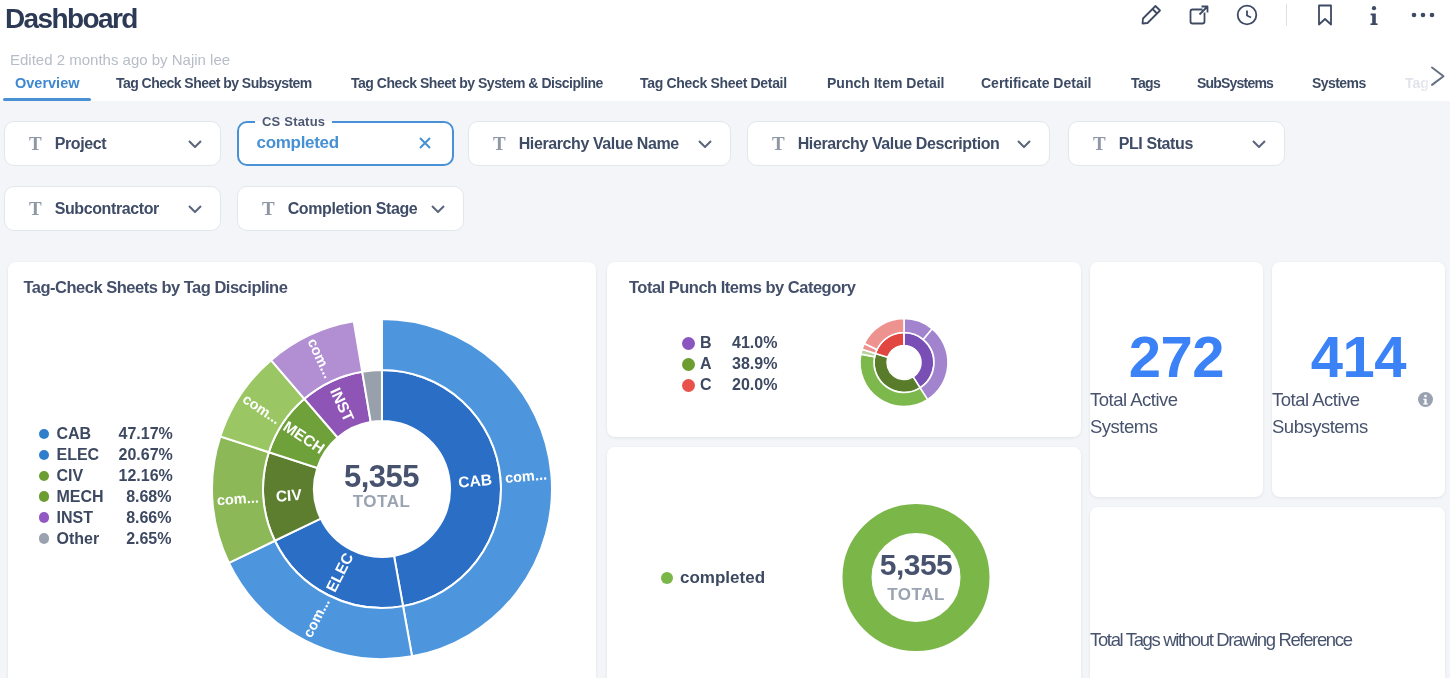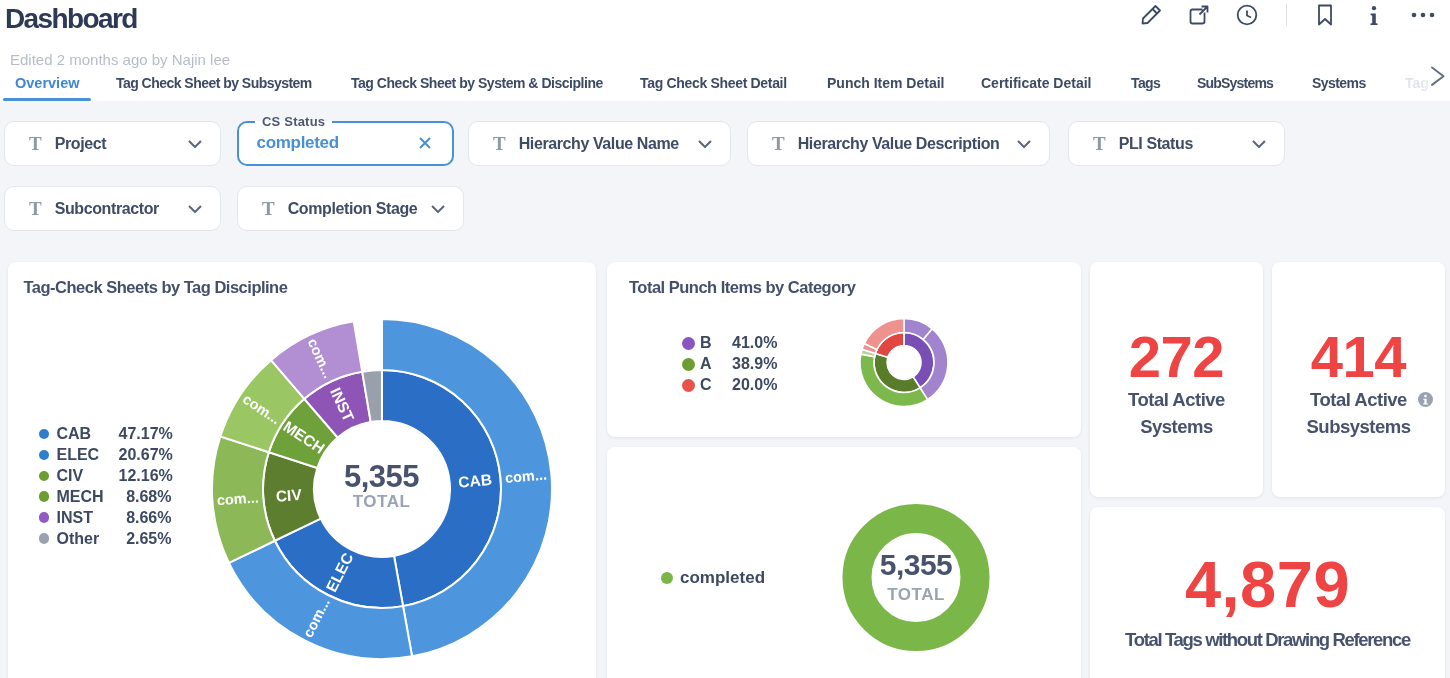--- a/index.html
+++ b/index.html
@@ -17,22 +17,22 @@
 .prow { position:absolute; left:74.5px; height:21px; display:flex; align-items:center; }
 .prow .dot { width:13px; height:13px; margin-right:5.5px; }
 .pname { font-size:16px; font-weight:700; color:#3d4961; width:32px; }
 .pval { font-size:16px; font-weight:700; color:#3d4961; width:45px; text-align:right; }
 .chip { position:absolute; height:45px; background:#fff; border:1px solid #e3e7ec; border-radius:10px;
   display:flex; align-items:center; padding:0 18px 0 24px; }
 .chip .t { font-family:"Liberation Serif", serif; font-size:19px; font-weight:700; color:#8e97a6;
   margin-right:13px; line-height:1; }
 .chip .lbl { font-size:16px; font-weight:700; color:#3f4c66; flex:1; letter-spacing:-0.4px; }
 .chev { width:14px; height:8px; flex:none; }
-.kpi-num { position:absolute; width:100%; text-align:center; font-weight:700; color:#ef4444; }
-.kpi-sub { position:absolute; width:100%; text-align:center; font-size:18.5px; font-weight:700; color:#47536e; letter-spacing:-0.5px; }
+.kpi-num { position:absolute; width:100%; text-align:center; font-weight:700; color:#3b82f6; }
+.kpi-sub { position:absolute; width:100%; text-align:left; font-size:18.5px; font-weight:400; color:#47536e; letter-spacing:-0.5px; }
 .tab { position:absolute; top:74.5px; font-size:14px; font-weight:700; color:#3c4a63; white-space:nowrap; }
 </style></head>
 <body>
 <div id="bg"></div>
 
 <div class="abs" style="left:5px;top:3px;font-size:28px;font-weight:700;color:#2d3a55;letter-spacing:-1.6px">Dashboard</div>
 <div class="abs" style="left:10px;top:51px;font-size:15px;font-weight:400;color:#b6bdc8">Edited 2 months ago by Najin lee</div>
 
 <svg width="340" height="32" viewBox="0 0 340 32" fill="none" stroke="#3e4a63" stroke-width="1.8" style="position:absolute;left:1110px;top:0">
 
@@ -246,14 +246,13 @@
  <div class="kpi-sub" style="top:154px">Subsystems</div>
  <svg class="abs" style="left:146px;top:130px" width="15" height="15" viewBox="0 0 15 15">
    <circle cx="7.5" cy="7.5" r="7.5" fill="#9aa1b0"></circle>
    <g fill="#fff">
         <circle cx="7.5" cy="4.1" r="1.3"></circle>
    <path d="M5.3,6.7 L8.6,6.7 L8.6,11.3 L9.9,11.4 L9.9,12.4 L5.2,12.4 L5.2,11.4 L6.4,11.3 L6.4,7.8 L5.3,7.7 Z"></path>
       </g>
  </svg>
 </div>
 <div class="card" style="left:1090px;top:507px;width:355px;height:300px">
- <div class="kpi-num" style="top:40px;font-size:65px;letter-spacing:0.5px">4,879</div>
  <div class="kpi-sub" style="top:122px;font-size:18.5px;letter-spacing:-1.35px">Total Tags without Drawing Reference</div>
 </div>
 </body></html>

